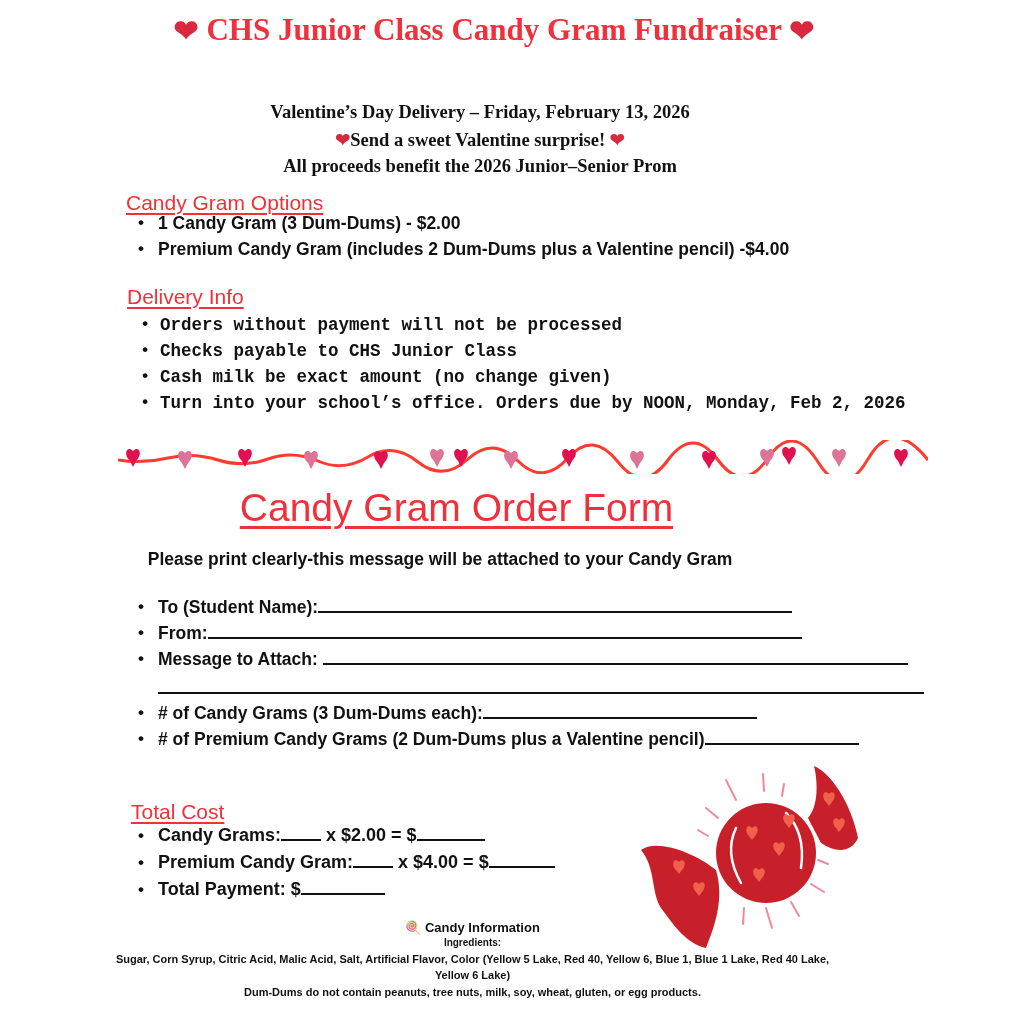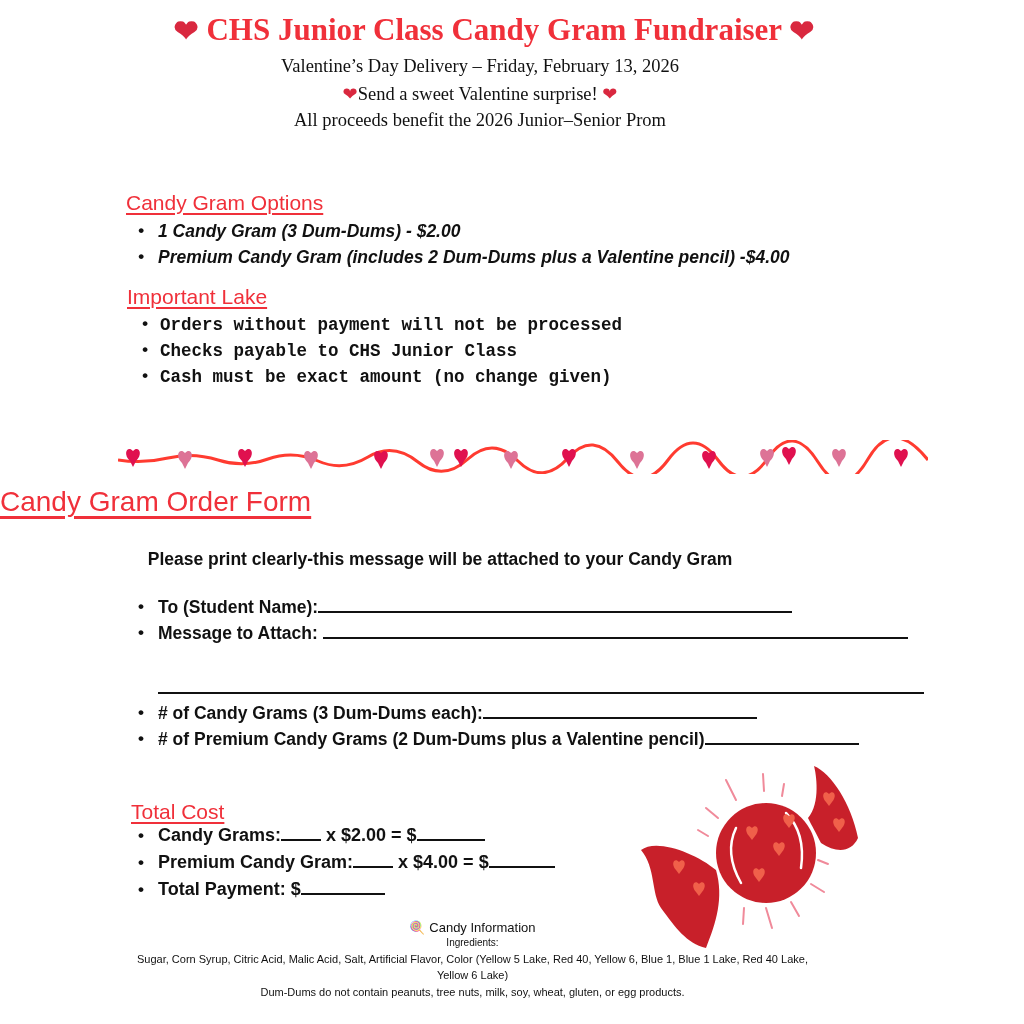--- a/index.html
+++ b/index.html
@@ -2,70 +2,71 @@
 <html><head>
 <meta charset="utf-8">
 <style>
   * { box-sizing: border-box; margin: 0; padding: 0; }
   html, body { width: 1024px; height: 1024px; background: #ffffff; overflow: hidden; }
   body { position: relative; font-family: "Liberation Sans", sans-serif; color: #111; }
   .title { position: absolute; top: 12px; left: 0; width: 988px; text-align: center;
     font-family: "Liberation Serif", serif; font-weight: bold; font-size: 31px; color: #f0303a; letter-spacing: 0px; }
   .title .heart { color: #d9283f; font-size: 30px; vertical-align: -1px; }
   .sub { position: absolute; left: 0; width: 960px; text-align: center;
-    font-family: "Liberation Serif", serif; font-weight: normal; font-size: 18.5px; color: #111; }
+    font-family: "Liberation Serif", serif; font-weight: bold; font-size: 18.5px; color: #111; margin-top: 46px; }
   .sub .heart { color: #d9283f; font-size: 18px; }
 
   .section-h { position: absolute; font-family: "Liberation Sans", sans-serif; font-size: 21px;
     color: #f0303a; text-decoration: underline; text-decoration-thickness: 2px; text-underline-offset: 3px; }
   .ul { position: absolute; list-style: none; }
   .ul li { position: relative; font-size: 17.5px; font-weight: bold; line-height: 26px; padding-left: 24px; white-space: nowrap; }
   .ul li::before { content: "•"; position: absolute; left: 4px; top: 0; font-size: 17px; }
 
   .divider { position: absolute; left: 118px; top: 440px; width: 810px; height: 34px; }
 
-  .form-title { position: absolute; top: 486px; left: 0; width: 913px; 
-    font-size: 28px; color: #f0303a; text-decoration: underline; text-decoration-thickness: 3px; text-underline-offset: 5px; }
+  .form-title { position: absolute; top: 486px; left: 0; width: 913px; text-align: center;
+    font-size: 39px; color: #f0303a; text-decoration: underline; text-decoration-thickness: 3px; text-underline-offset: 5px; }
   .form-sub { position: absolute; top: 549px; left: 0; width: 880px; text-align: center; font-size: 17.5px; font-weight: bold; }
 
   .field-line { display: inline-block; border-bottom: 2px solid #111; vertical-align: baseline; height: 16px; }
   .msg-line2 { position: absolute; left: 158px; top: 674px; width: 766px; border-bottom: 2px solid #111; height: 20px; }
 
   .total-ul li { font-size: 18px; line-height: 27px; }
   .blank { display: inline-block; border-bottom: 2px solid #111; height: 16px; vertical-align: baseline; }
 
-  .info { position: absolute; left: 0; width: 945px; text-align: center; font-weight: normal; }
+  .info { position: absolute; left: 0; width: 945px; text-align: center; font-weight: bold; }
   .candy { position: absolute; left: 636px; top: 758px; width: 230px; height: 200px; }
 </style>
 </head>
 <body>
 
 <div class="title">
   <span class="heart">❤</span>
   <span>CHS Junior Class Candy Gram Fundraiser</span>
   <span class="heart">❤</span>
 </div>
 <div class="sub" style="top:56px;">Valentine’s Day Delivery – Friday, February 13, 2026</div>
 <div class="sub" style="top:83px;">
   <span class="heart">❤</span><span>Send a sweet Valentine surprise!</span>
   <span class="heart">❤</span>
 </div>
 <div class="sub" style="top:110px;">All proceeds benefit the 2026 Junior–Senior Prom</div>
 
 <div class="section-h" style="left:126px; top:191px;">Candy Gram Options</div>
-<ul class="ul" style="left:134px; top:218px;font-style:italic;">
+<ul class="ul" style="left:134px; top:210px;">
   <li>1 Candy Gram (3 Dum-Dums) - $2.00</li>
   <li>Premium Candy Gram (includes 2 Dum-Dums plus a Valentine pencil) -$4.00</li>
 </ul>
 
-<div class="section-h" style="left:127px; top:285px;">Important Lake</div>
+<div class="section-h" style="left:127px; top:285px;">Delivery Info</div>
 <ul class="ul" style="left:136px; top:312px;font-family:Liberation Mono, monospace;">
   <li>Orders without payment will not be processed</li>
   <li>Checks payable to CHS Junior Class</li>
-  <li>Cash must be exact amount (no change given)</li>
+  <li>Cash milk be exact amount (no change given)</li>
+  <li>Turn into your school’s office.  Orders due by NOON, Monday, Feb 2, 2026</li>
 </ul>
 
 <svg class="divider" viewBox="0 0 810 34">
   <path d="M0 20 Q 25 24 50 18 T 100 20 T 150 19 T 200 21 T 250 17 T 300 22 T 350 19 T 400 21 T 450 18 T 500 22 T 550 20 T 600 20 T 650 18 T 700 22 T 750 19 T 810 20" fill="none" stroke="#ff3b30" stroke-width="3"></path>
   <g>
     <path transform="translate(12,17)" d="M0 4 C -8 -4 -2 -12 3 -6 C 8 -12 14 -4 6 4 L 3 10 Z" fill="#e0114f"></path>
     <path transform="translate(64,19)" d="M0 4 C -8 -4 -2 -12 3 -6 C 8 -12 14 -4 6 4 L 3 10 Z" fill="#dd7396"></path>
     <path transform="translate(124,17)" d="M0 4 C -8 -4 -2 -12 3 -6 C 8 -12 14 -4 6 4 L 3 10 Z" fill="#e0114f"></path>
     <path transform="translate(190,19)" d="M0 4 C -8 -4 -2 -12 3 -6 C 8 -12 14 -4 6 4 L 3 10 Z" fill="#dd7396"></path>
     <path transform="translate(260,19)" d="M0 4 C -8 -4 -2 -12 3 -6 C 8 -12 14 -4 6 4 L 3 10 Z" fill="#e0114f"></path>
@@ -80,20 +81,21 @@
     <path transform="translate(718,17)" d="M0 4 C -8 -4 -2 -12 3 -6 C 8 -12 14 -4 6 4 L 3 10 Z" fill="#dd7396"></path>
     <path transform="translate(780,17)" d="M0 4 C -8 -4 -2 -12 3 -6 C 8 -12 14 -4 6 4 L 3 10 Z" fill="#e0114f"></path>
   </g>
 </svg>
 
 <div class="form-title">Candy Gram Order Form</div>
 <div class="form-sub">Please print clearly-this message will be attached to your Candy Gram</div>
 
 <ul class="ul" style="left:134px; top:594px;">
   <li><span>To (Student Name):</span><span class="field-line" style="width:474px;"></span></li>
+  <li><span>From:</span><span class="field-line" style="width:594px;"></span></li>
   <li><span>Message  to Attach: </span><span class="field-line" style="width:585px;"></span></li>
 </ul>
 <div class="msg-line2"></div>
 <ul class="ul" style="left:134px; top:700px;">
   <li><span># of Candy Grams (3 Dum-Dums each):</span><span class="field-line" style="width:274px;"></span></li>
   <li><span># of Premium Candy Grams (2 Dum-Dums plus a Valentine pencil)</span><span class="field-line" style="width:154px;"></span></li>
 </ul>
 
 <div class="section-h" style="left:131px; top:800px;">Total Cost</div>
 <ul class="ul total-ul" style="left:134px; top:822px;">

